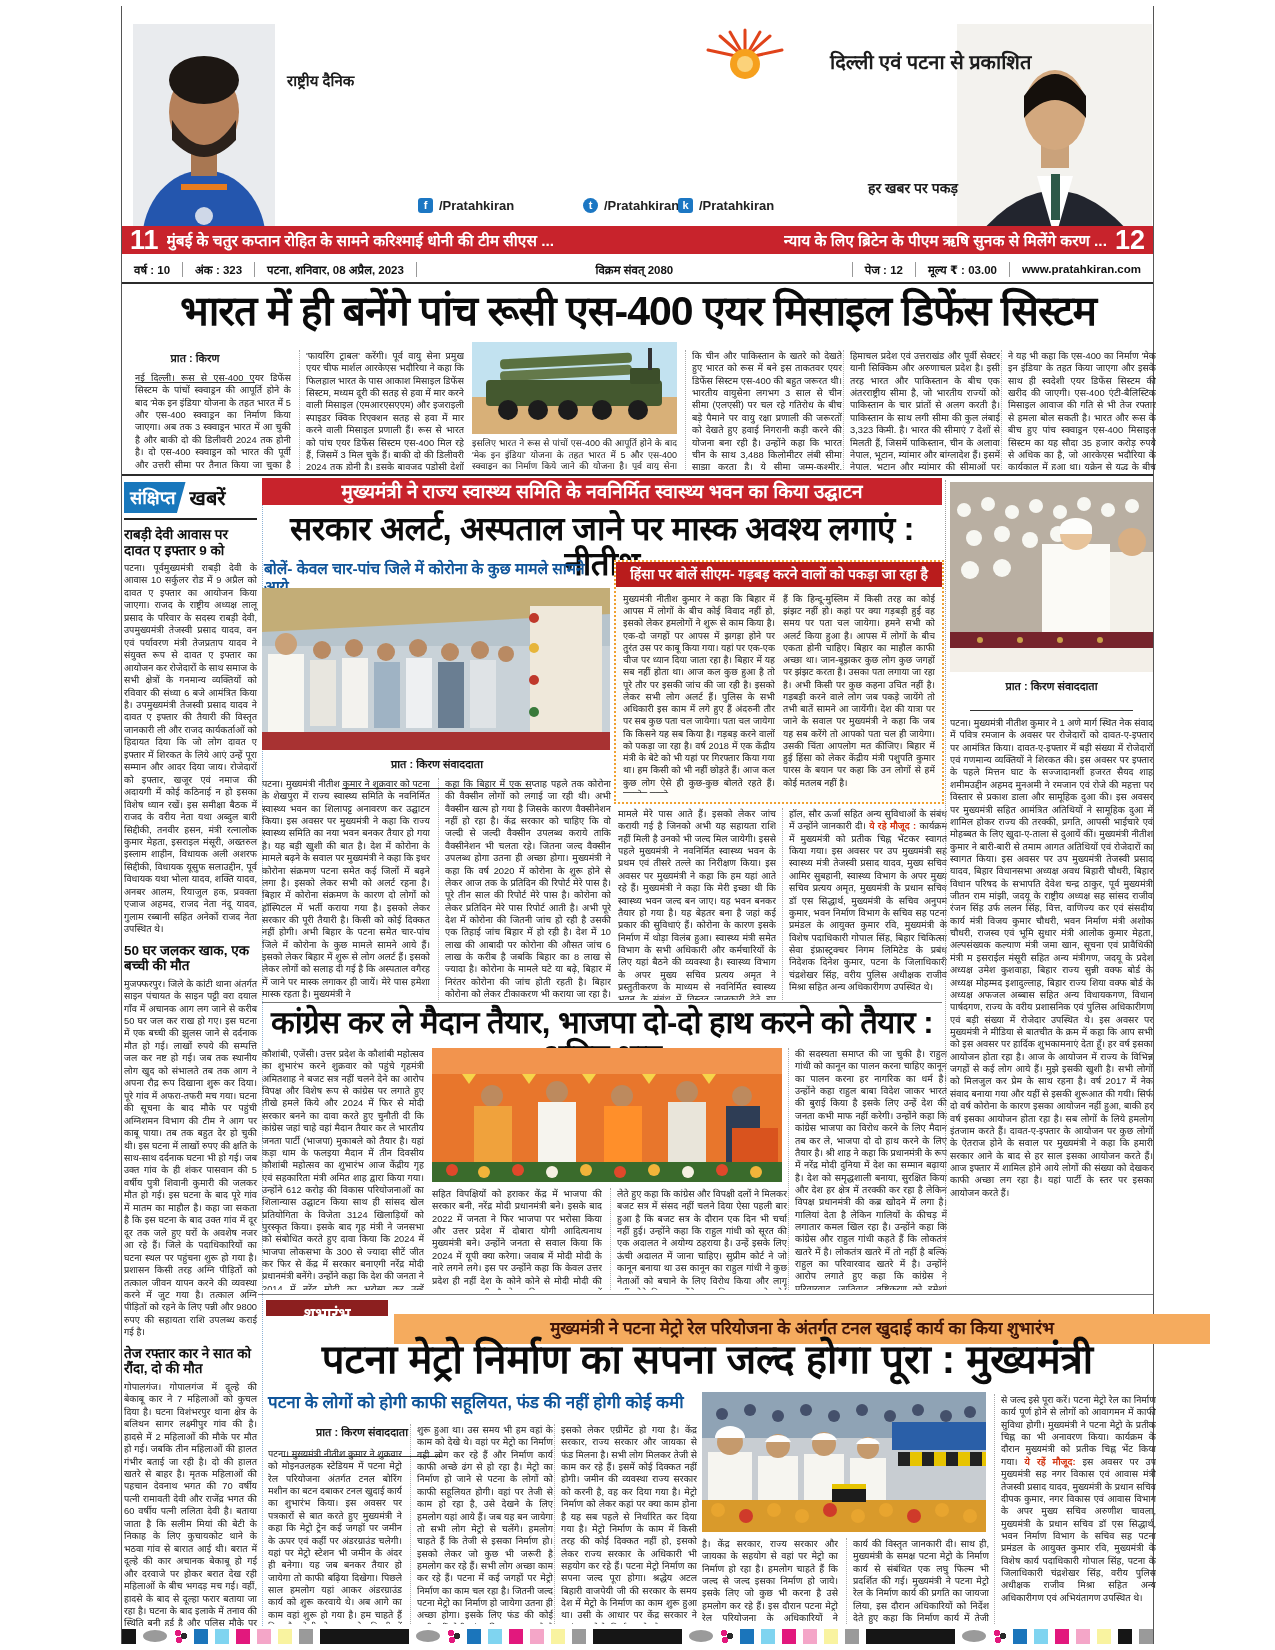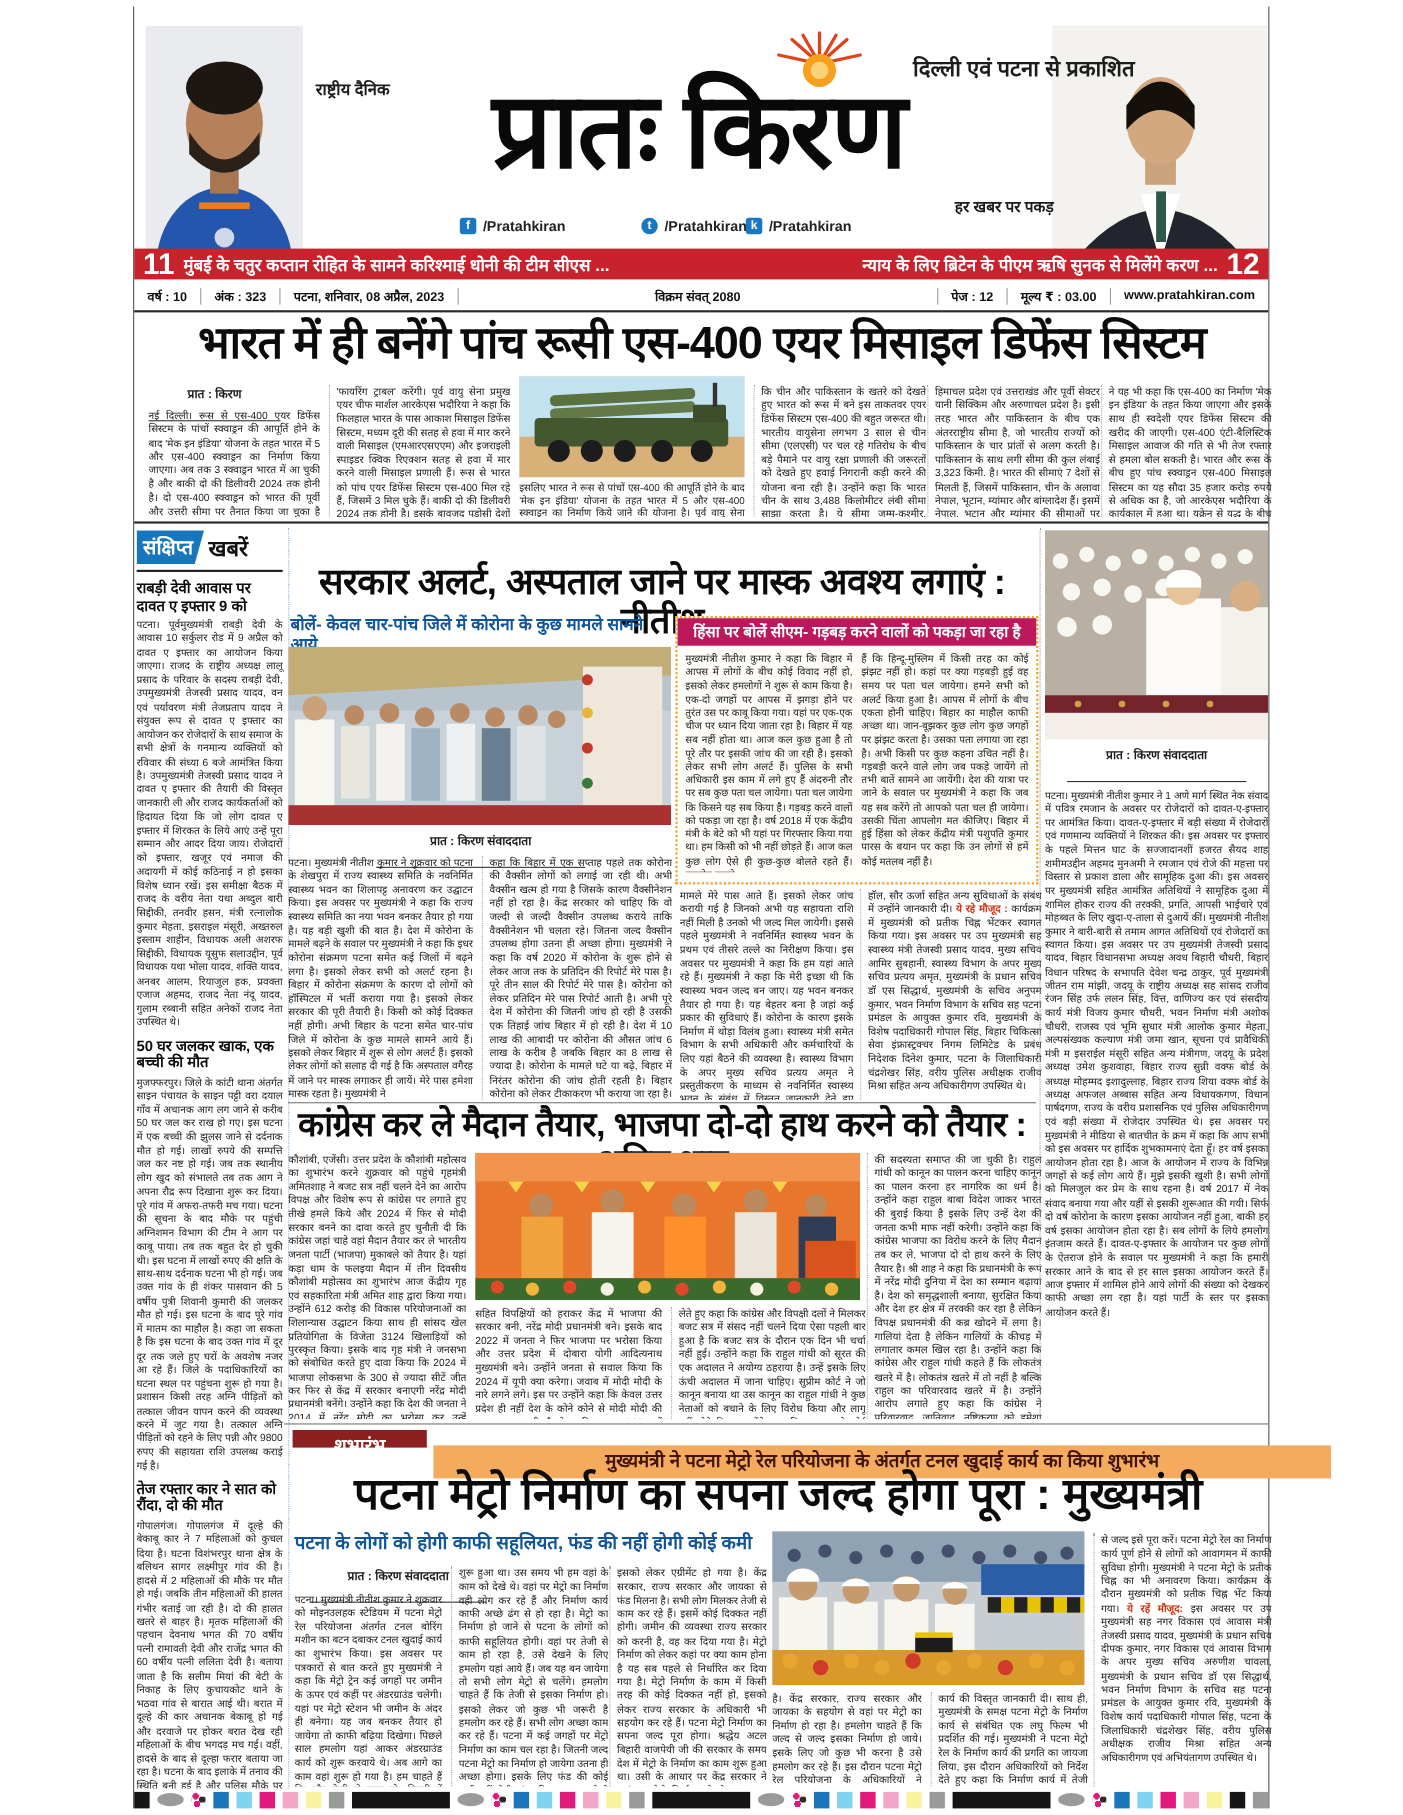--- a/index.html
+++ b/index.html
@@ -46,21 +46,21 @@
   .briefs{position:absolute;overflow:hidden;border-right:1px dotted #8db2d6;padding-right:5px;}
   .briefs-head{display:flex;align-items:center;margin:2px 0 6px 0;border-bottom:2px solid #222;padding-bottom:5px;}
   .briefs-tag{background:#1877bc;color:#fff;font-size:18px;font-weight:800;padding:3px 10px 4px 6px;
               clip-path:polygon(0 0,100% 0,86% 100%,0 100%);}
   .briefs-tag2{font-size:20px;font-weight:800;color:#111;margin-left:4px;}
   .brief-title{font-size:13.5px;font-weight:800;line-height:1.15;margin:7px 0 4px 0;color:#0d0d0d;}
   .brief-body{font-size:9.3px;line-height:1.34;text-align:justify;}
 
   
   .obox{position:absolute;border:2px dotted #f0a030;background:#fffdf8;}
-  .obox-h{background:#be185d;color:#fff;font-size:14px;font-weight:800;text-align:center;line-height:25px;
+  .obox-h{background:#b91c1c;color:#fff;font-size:14px;font-weight:800;text-align:center;line-height:25px;
           white-space:nowrap;overflow:hidden;}
   .obox-body{display:flex;gap:8px;padding:6px 7px;}
   .obox-col{flex:1;font-size:9.2px;line-height:1.33;text-align:justify;overflow:hidden;}
 
   
   .iftar-head{background:#0e0e0e;color:#fff;font-size:21px;font-weight:800;text-align:center;line-height:1.25;
               padding:10px 6px;}
   .vsep{position:absolute;width:0;border-left:1px dotted #999;}
 
   
@@ -126,21 +126,20 @@
           <line x1="45" y1="30" x2="70" y2="8"></line>
         <line x1="45" y1="30" x2="8" y2="22"></line>
           <line x1="45" y1="30" x2="82" y2="22"></line>
         <line x1="45" y1="30" x2="30" y2="4"></line>
           <line x1="45" y1="30" x2="60" y2="4"></line>
       </g>
       <circle cx="45" cy="36" r="15" fill="#f6a01d"></circle>
       <circle cx="45" cy="36" r="8" fill="#fbd27a"></circle>
     </svg>
   </div>
-  <div class="abs mast-title" style="left:305px;top:72px;width:660px;text-align:center;z-index:2;">प्रातः किरण</div>
   <div class="abs pub-from" style="left:830px;top:48px;">दिल्ली एवं पटना से प्रकाशित</div>
   <div class="abs tagline" style="left:868px;top:178px;">हर खबर पर पकड़</div>
 
   <div class="abs social" style="left:418px;top:198px;">
     <span class="sicon">f</span>
     <span>/Pratahkiran</span>
   </div>
   <div class="abs social" style="left:583px;top:198px;">
     <span class="sicon round">t</span>
     <span>/Pratahkiran</span>
@@ -205,20 +204,21 @@
       <div class="brief-title">50 घर जलकर खाक, एक बच्ची की मौत</div>
       <div class="brief-body">मुजफ्फरपुर। जिले के कांटी थाना अंतर्गत साइन पंचायत के साइन पट्टी वरा दयाल गाँव में अचानक आग लग जाने से करीब 50 घर जल कर राख हो गए। इस घटना में एक बच्ची की झुलस जाने से दर्दनाक मौत हो गई। लाखों रुपये की सम्पत्ति जल कर नष्ट हो गई। जब तक स्थानीय लोग खुद को संभालते तब तक आग ने अपना रौद्र रूप दिखाना शुरू कर दिया। पूरे गांव में अफरा-तफरी मच गया। घटना की सूचना के बाद मौके पर पहुंची अग्निशमन विभाग की टीम ने आग पर काबू पाया। तब तक बहुत देर हो चुकी थी। इस घटना में लाखों रुपए की क्षति के साथ-साथ दर्दनाक घटना भी हो गई। जब उक्त गांव के ही शंकर पासवान की 5 वर्षीय पुत्री शिवानी कुमारी की जलकर मौत हो गई। इस घटना के बाद पूरे गांव में मातम का माहौल है। कहा जा सकता है कि इस घटना के बाद उक्त गांव में दूर दूर तक जले हुए घरों के अवशेष नजर आ रहे हैं। जिले के पदाधिकारियों का घटना स्थल पर पहुंचना शुरू हो गया है। प्रशासन किसी तरह अग्नि पीड़ितों को तत्काल जीवन यापन करने की व्यवस्था करने में जुट गया है। तत्काल अग्नि पीड़ितों को रहने के लिए पन्नी और 9800 रुपए की सहायता राशि उपलब्ध कराई गई है।</div>
     </div>
     <div>
       <div class="brief-title">तेज रफ्तार कार ने सात को रौंदा, दो की मौत</div>
       <div class="brief-body">गोपालगंज। गोपालगंज में दूल्हे की बेकाबू कार ने 7 महिलाओं को कुचल दिया है। घटना विशंभरपुर थाना क्षेत्र के बलिथन सागर लक्ष्मीपुर गांव की है। हादसे में 2 महिलाओं की मौके पर मौत हो गई। जबकि तीन महिलाओं की हालत गंभीर बताई जा रही है। दो की हालत खतरे से बाहर है। मृतक महिलाओं की पहचान देवनाथ भगत की 70 वर्षीय पत्नी रामावती देवी और राजेंद्र भगत की 60 वर्षीय पत्नी ललिता देवी है। बताया जाता है कि सलीम मियां की बेटी के निकाह के लिए कुचायकोट थाने के भठवा गांव से बारात आई थी। बरात में दूल्हे की कार अचानक बेकाबू हो गई और दरवाजे पर होकर बरात देख रही महिलाओं के बीच भगदड़ मच गई। वहीं, हादसे के बाद से दूल्हा फरार बताया जा रहा है। घटना के बाद इलाके में तनाव की स्थिति बनी हुई है और पुलिस मौके पर कैंप कर रही है। इधर, दोनों शव को कब्जे में लेकर पुलिस पोस्टमार्टम कराने में जुटी हुई है।</div>
     </div>
   </div>
 
   <div class="abs" style="left:262px;top:476px;width:680px;height:816px;">
+    <div class="banner-red abs" style="left:0;top:2px;width:680px;height:27px;">मुख्यमंत्री ने राज्य स्वास्थ्य समिति के नवनिर्मित स्वास्थ्य भवन का किया उद्घाटन</div>
     <div class="abs h-big" style="left:0;top:36px;width:680px;">सरकार अलर्ट, अस्पताल जाने पर मास्क अवश्य लगाएं : नीतीश</div>
     <div class="abs subhead" style="left:2px;top:84px;width:346px;">बोलें- केवल चार-पांच जिले में कोरोना के कुछ मामले सामने आये</div>
 
     <div class="photo" style="left:0;top:112px;width:348px;height:162px;">
       <svg viewBox="0 0 348 162" preserveAspectRatio="none">
         <rect width="348" height="162" fill="#c9d2d8"></rect>
         <rect width="348" height="58" fill="#b7c4cc"></rect>
         <path d="M0 0 L348 0 L348 26 L0 44 Z" fill="#caa24a" opacity="0.65"></path>
         <rect x="268" y="18" width="72" height="126" fill="#efe8da"></rect>
         <circle cx="272" cy="30" r="5" fill="#c0392b"></circle>

